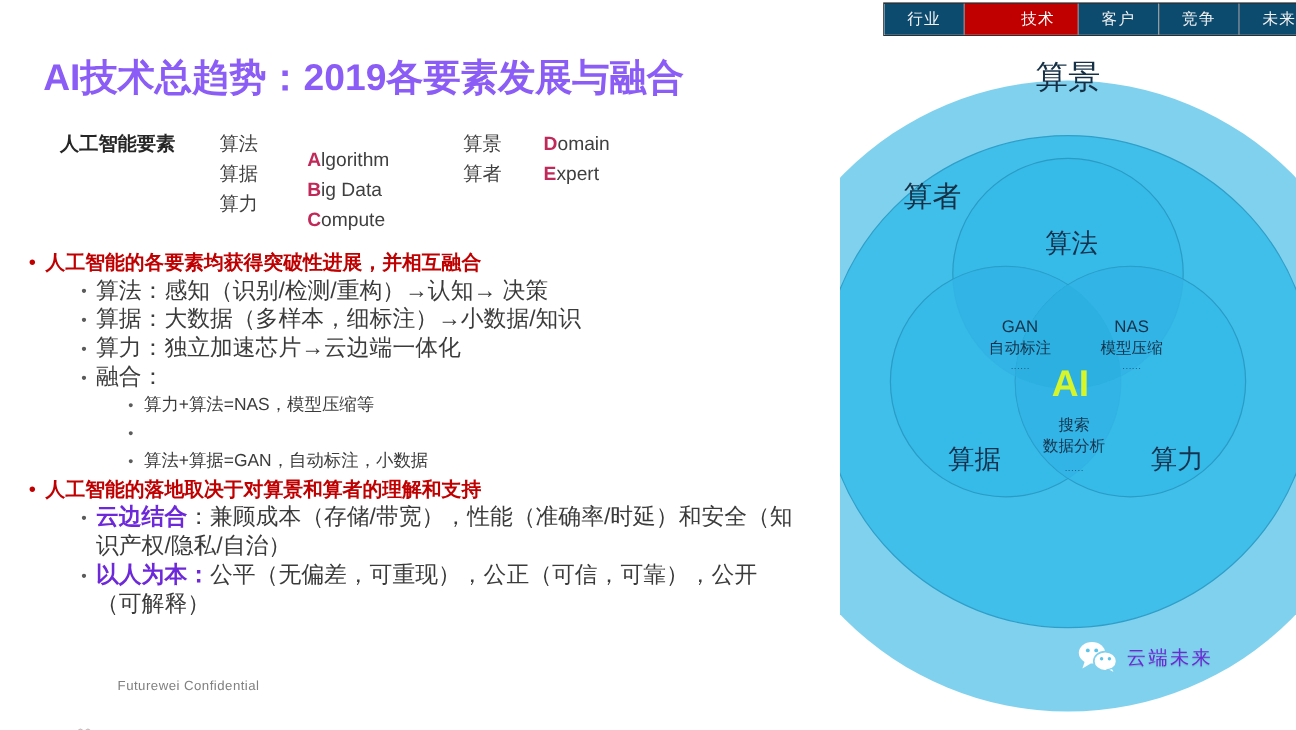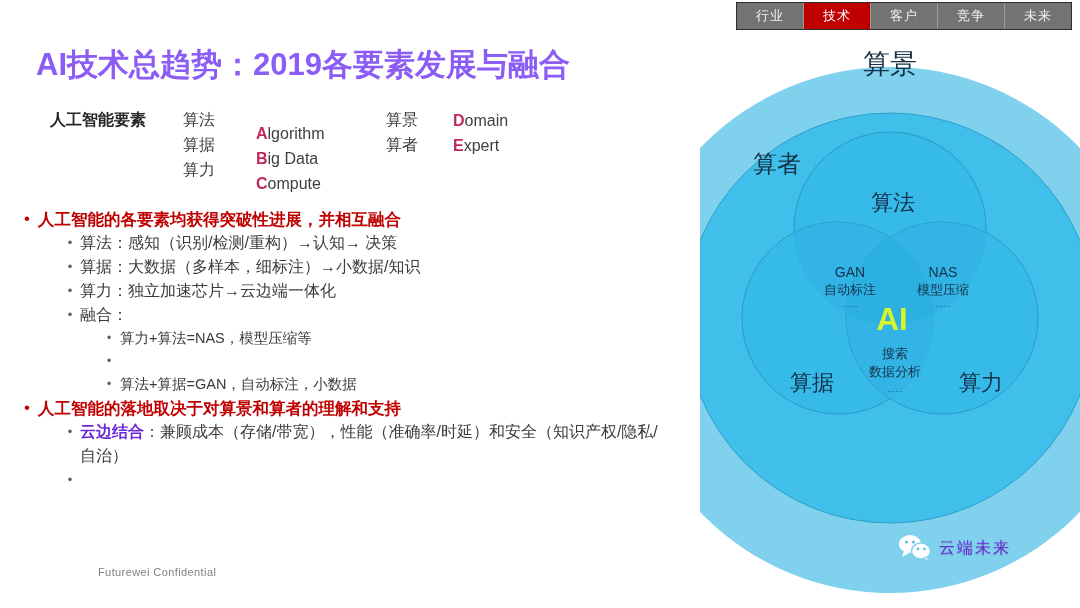--- a/index.html
+++ b/index.html
@@ -9,25 +9,25 @@
     background:#ffffff;
   }
   
   .tabstrip{
     position:absolute;left:737px;top:3px;height:26px;
     display:flex;align-items:stretch;z-index:40;
     box-shadow:0 0 0 1px #2e2e2e;
   }
   .tab{
     width:66px;display:flex;align-items:center;justify-content:center;
-    background:#737373;color:#f2f2f2;font-size:13px;letter-spacing:1px;
+    background:#0c4a6e;color:#f2f2f2;font-size:13px;letter-spacing:1px;
     border-right:1px solid #9a9a9a;
   }
   .tab:last-child{border-right:none;}
-  .tab.active{background:#c00000;color:#ffffff;}
+  .tab.active{background:#c00000;color:#ffffff;padding-left:28px;}
 
   
   .slide-title{
     position:absolute;left:36px;top:44px;
     font-size:31px;font-weight:bold;color:#8b5cf6;letter-spacing:0px;
     white-space:nowrap;
   }
   .factor-block{position:absolute;left:50px;top:108px;font-size:16px;color:#404040;}
   .factor-row{display:flex;align-items:center;height:25px;}
   .factor-lead{width:133px;font-weight:bold;color:#262626;font-size:16px;}
@@ -37,21 +37,21 @@
   .factor-en2{color:#3f3f3f;}
   .cap{color:#c0295a;font-weight:600;}
 
   
   .bullets{position:absolute;left:24px;top:208px;width:640px;color:#3b3b3b;}
   .lv1{display:flex;align-items:flex-start;margin-bottom:1px;}
   .lv1 .dot{color:#c00000;font-size:17px;line-height:21px;width:14px;flex:none;}
   .lv1 .txt{color:#c00000;font-weight:bold;font-size:16.5px;line-height:22px;}
   .lv2{display:flex;align-items:flex-start;margin-left:36px;}
   .lv2 .dot{color:#5b5b5b;font-size:13px;line-height:24px;width:20px;flex:none;text-align:center;}
-  .lv2 .txt{font-size:16px;line-height:24px;color:#3b3b3b;}
+  .lv2 .txt{font-size:19px;line-height:24px;color:#3b3b3b;}
   .lv3{display:flex;align-items:flex-start;margin-left:74px;}
   .lv3 .dot{color:#5b5b5b;font-size:12px;line-height:23px;width:22px;flex:none;text-align:center;}
   .lv3 .txt{font-size:14.5px;line-height:23px;color:#3b3b3b;}
   .lv2 .txt b{font-weight:bold;color:#6d28d9;}
 
   
   .pg-num{position:absolute;left:64px;top:566px;font-size:11px;color:#808080;margin-top:40px;}
   .pg-conf{position:absolute;left:98px;top:566px;font-size:11px;color:#808080;letter-spacing:.4px;text-align:center;}
 
   
@@ -221,17 +221,18 @@
     <span class="dot">•</span>
     <span class="txt">人工智能的落地取决于对算景和算者的理解和支持</span>
   </div>
 
   <div class="lv2">
     <span class="dot">•</span>
     <span class="txt"><b>云边结合</b><span>：兼顾成本（存储/带宽），性能（准确率/时延）和安全（知识产权/隐私/自治）</span></span>
   </div>
   <div class="lv2">
     <span class="dot">•</span>
+    <span class="txt"><b>以人为本：</b><span>公平（无偏差，可重现），公正（可信，可靠），公开（可解释）</span></span>
   </div>
 </div>
 
 <div class="pg-num">23</div>
 <div class="pg-conf">Futurewei Confidential</div>
 
 </body></html>

